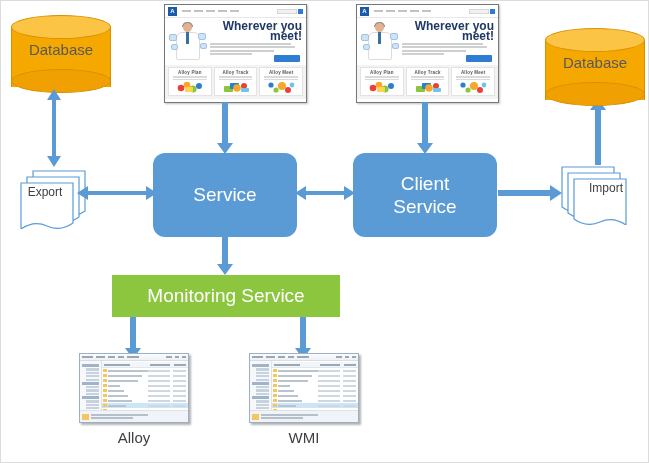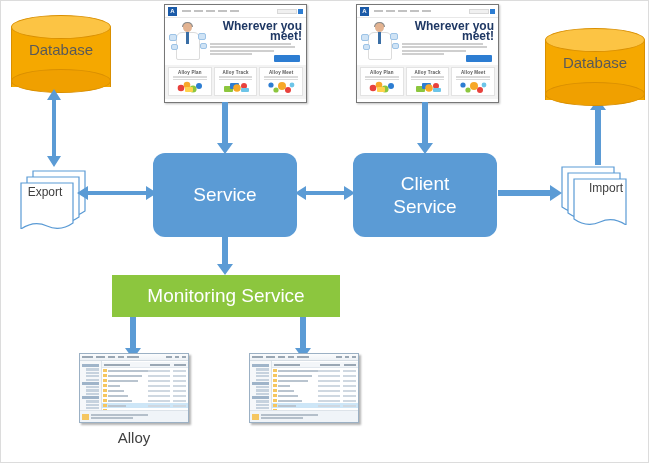--- a/index.html
+++ b/index.html
@@ -807,14 +807,15 @@
       </div>
     </div>
     <div class="exp-status">
       <span class="folder"></span>
       <span class="lines" style="flex:1">
           <i style="width:60%"></i>
           <i style="width:44%"></i>
         </span>
     </div>
   </div>
+  <div class="caption" style="left:248px; top:428px; width:110px;">WMI</div>
 
 </div>
 
 </body></html>

